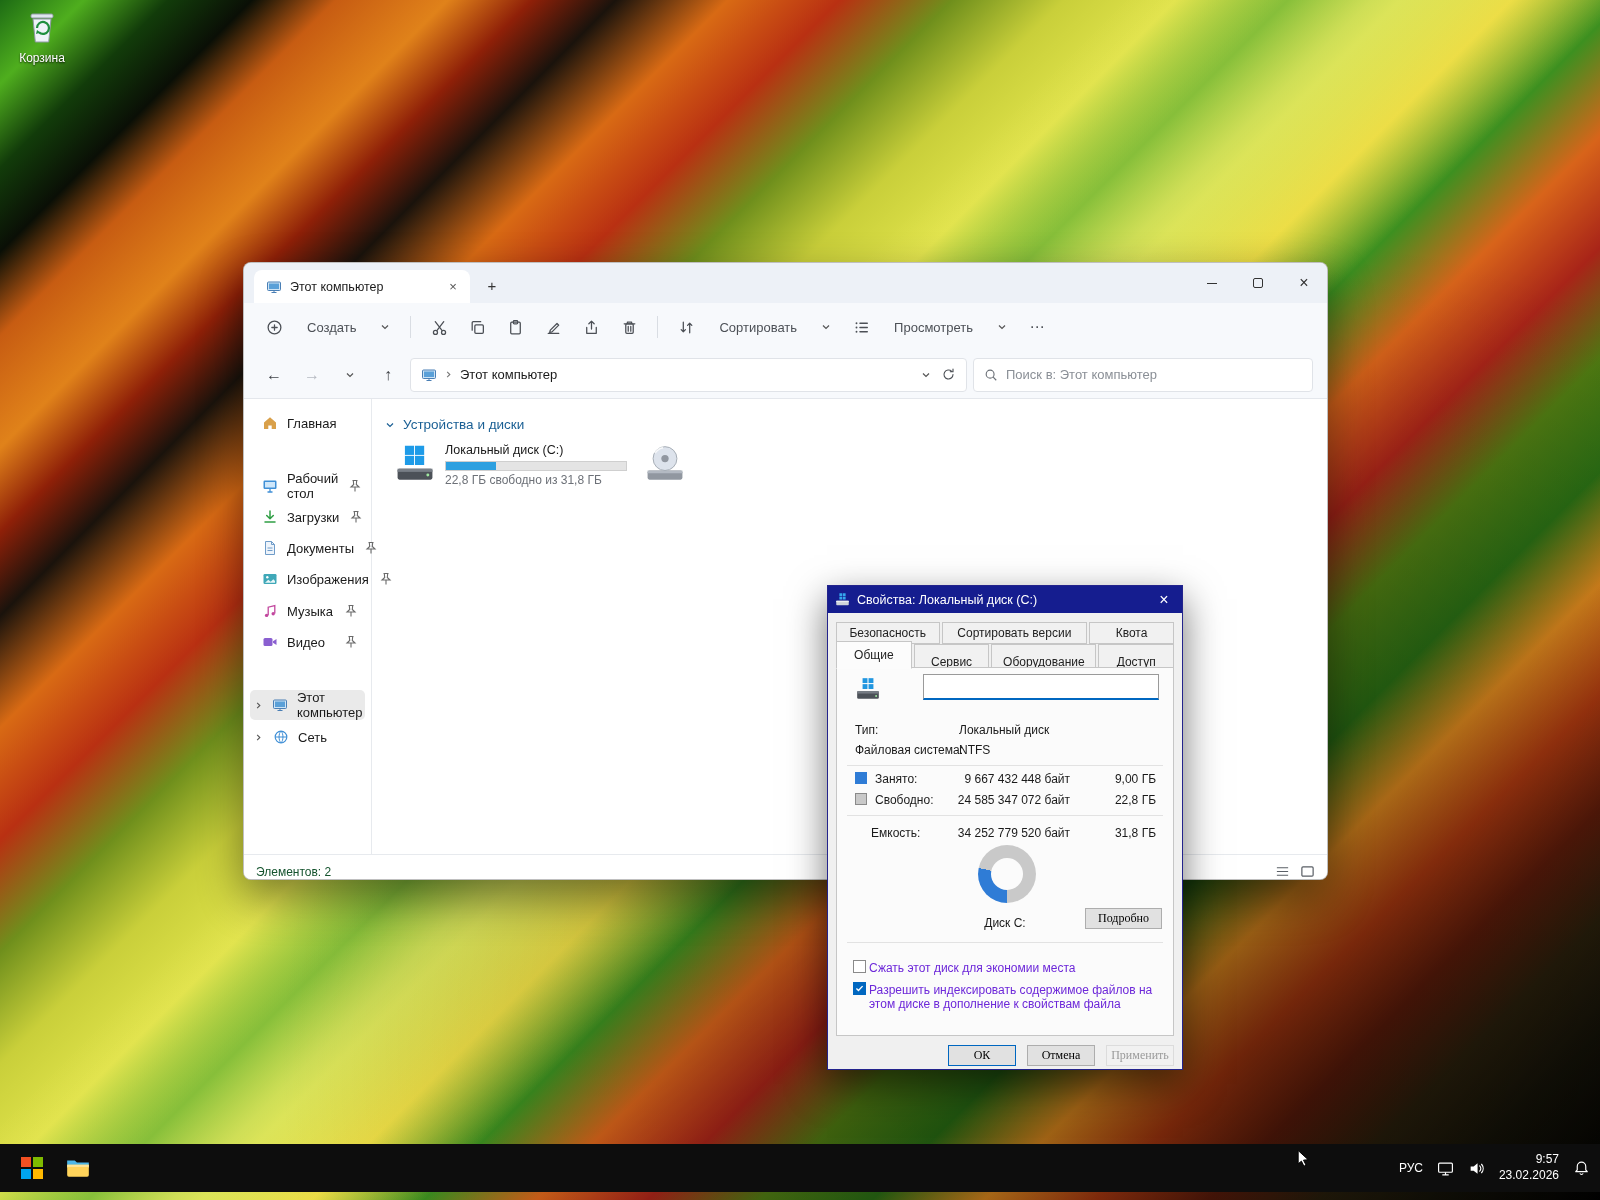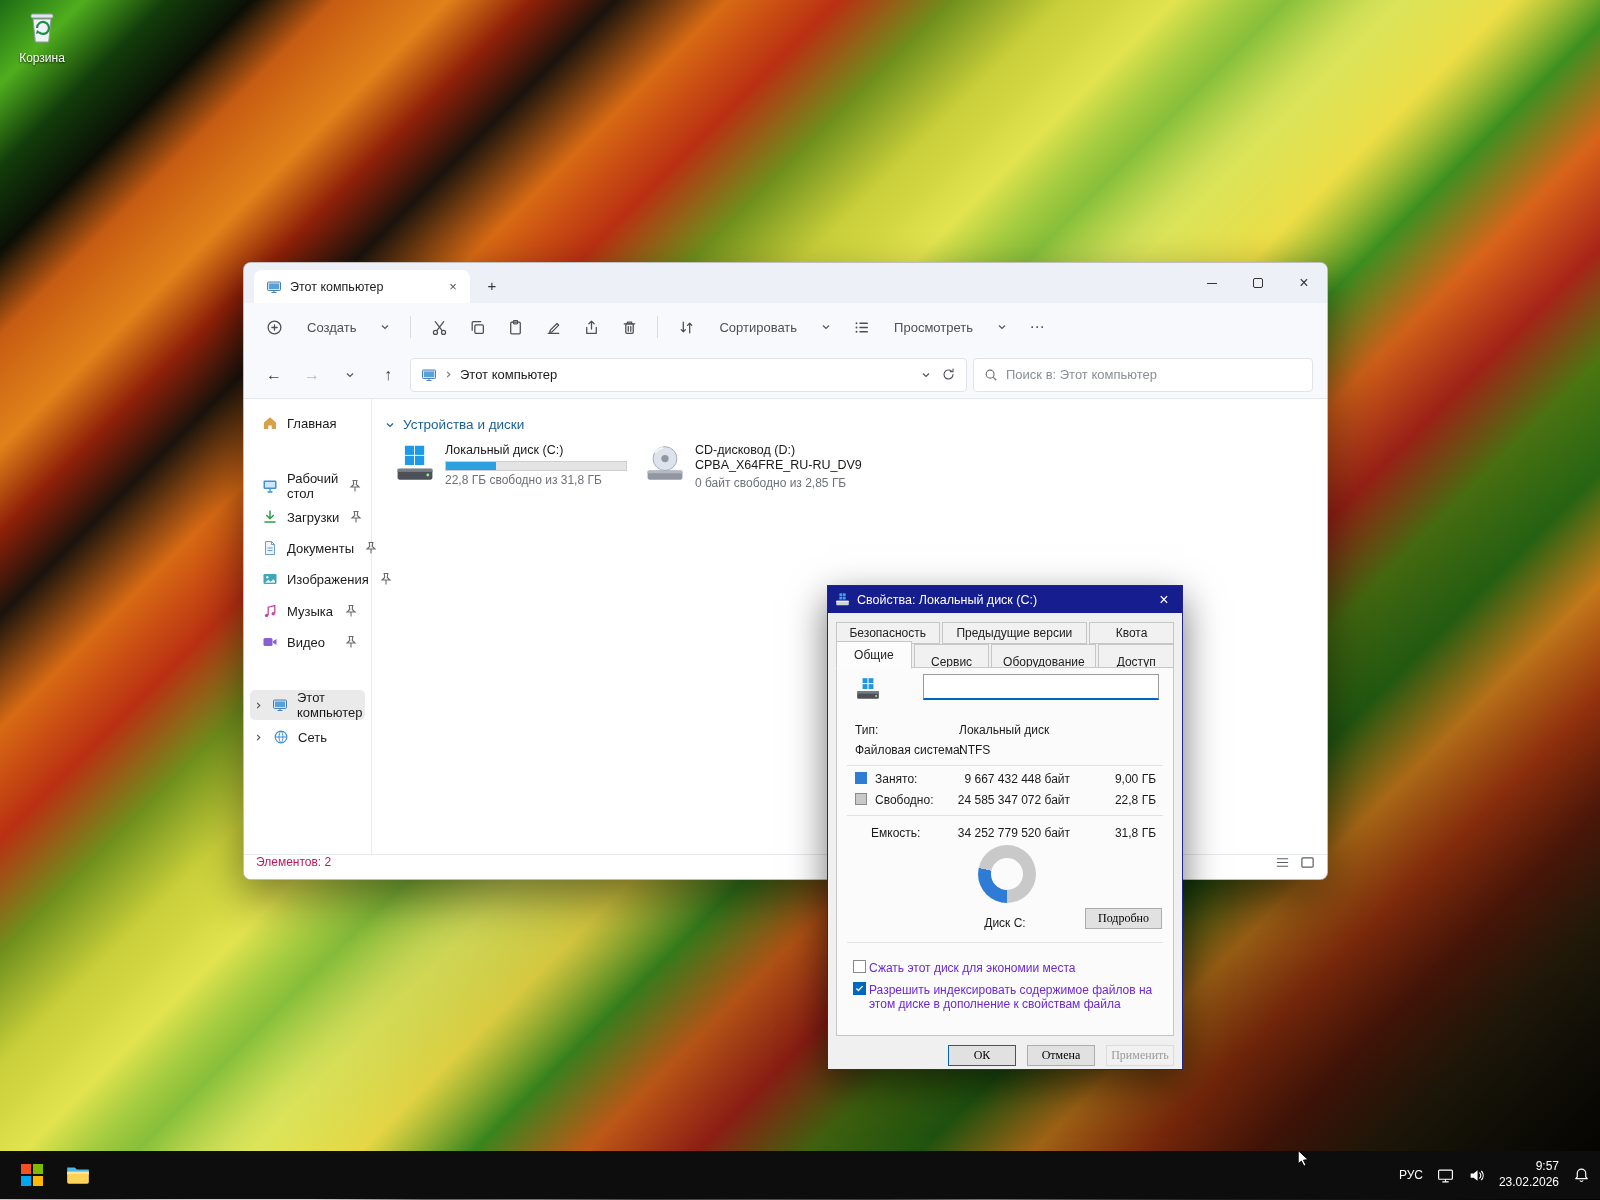--- a/index.html
+++ b/index.html
@@ -50,21 +50,21 @@
 .ic16{width:16px;height:16px;flex:0 0 16px}
 .tree-chev{margin-left:-8px;width:10px;display:flex}
 .main{position:relative;flex:1}
 .group-hd{position:absolute;left:13px;top:18px;display:flex;align-items:center;gap:8px;font-size:13.5px;color:#1a5f94}
 .tile{position:absolute;display:flex;gap:8px}
 .tile-ic{width:44px;height:44px;flex:0 0 44px}
 .tile-name{font-size:12.5px;color:#191919;line-height:1.22}
 .tile-info{font-size:12px;color:#6d7178;margin-top:2px}
 .usage-bar{width:182px;height:10px;background:#e4e4e4;border:1px solid #cfcfcf;margin:3px 0 2px}
 .usage-fill{height:100%;background:#2da0e0}
-.statusbar{position:absolute;left:0;right:0;bottom:0;height:25px;border-top:1px solid #e7eaee;display:flex;align-items:flex-start;padding:0 12px;font-size:12px;color:#be185d;background:#fff}
+.statusbar{position:absolute;left:0;right:0;bottom:0;height:25px;border-top:1px solid #e7eaee;display:flex;align-items:flex-end;padding:0 12px;font-size:12px;color:#14532d;background:#fff}
 .status-views{margin-left:auto;display:flex;gap:10px}
 
 #dlg{position:absolute;left:827px;top:585px;width:356px;height:485px;background:#f0f0f0;border:1px solid #23238c;box-shadow:0 14px 36px rgba(0,0,0,.55)}
 .dlg-title{height:27px;background:#151d8f;color:#fff;display:flex;align-items:center;gap:7px;padding-left:7px;font-size:12.5px}
 .dlg-close{margin-left:auto;width:36px;height:100%;display:flex;align-items:center;justify-content:center;font-size:16px;color:#fff}
 .tabrow{position:absolute;left:8px;right:8px;display:flex;gap:2px}
 .ptab{flex:1;border:1px solid #c6c6c6;background:#f1f1f1;display:flex;align-items:center;justify-content:center;font-size:12px;color:#222;white-space:nowrap;padding:0 4px}
 .tabrow1{top:36px;height:22px}
 .tabrow2{top:58px;height:36px}
 .ptab.active{background:#fcfcfc;border-bottom:1px solid #fcfcfc;height:28px;margin-top:-3px;z-index:3;position:relative}
@@ -79,21 +79,21 @@
 .donut::after{content:"";position:absolute;inset:13px;border-radius:50%;background:#fbfbfb}
 .btn{position:absolute;height:21px;background:#e1e1e1;border:1px solid #adadad;font-size:12px;display:flex;align-items:center;justify-content:center;font-family:Liberation Serif, serif}
 .btn.default{border-color:#0067c0}
 .btn.disabled{background:#f1f1f1;border-color:#dcdcdc;color:#9a9a9a}
 .cb{position:absolute;width:13px;height:13px;border:1px solid #8a8a8a;background:#fff}
 .cb[data-checked="true"]{background:#0067c0;border-color:#0067c0}
 .cb svg{display:none;position:absolute;inset:0}
 .cb[data-checked="true"] svg{display:block}
 .cb-label{position:absolute;left:32px;font-size:12px;line-height:1.2;color:#6d28d9}
 
-#taskbar{position:absolute;left:0;bottom:1px;width:1600px;height:48px;background:#0d0d0d;display:flex;align-items:center;color:#fff}
+#taskbar{position:absolute;left:0;bottom:8px;width:1600px;height:48px;background:#0d0d0d;display:flex;align-items:center;color:#fff}
 .tb-left{display:flex;gap:6px;padding-left:12px}
 .task-btn{width:40px;height:40px;border-radius:5px;display:flex;align-items:center;justify-content:center}
 .start-grid{display:grid;grid-template-columns:10px 10px;grid-template-rows:10px 10px;gap:2px}
 .tb-right{margin-left:auto;display:flex;align-items:center;gap:14px;padding-right:10px}
 .clock{text-align:right;font-size:12px;line-height:1.3}
 .lang{font-size:12px}
 #cursor{position:absolute;left:1294px;top:1148px;z-index:50}
 .chev svg{display:block}
 </style>
 </head>
@@ -384,25 +384,20 @@
         </div>
 
         <div class="tile" style="left:271px;top:44px;width:230px">
           <svg class="tile-ic" viewBox="0 0 48 48">
             <rect x="5" y="30" width="38" height="10" rx="2" fill="#9197a0"></rect>
               <rect x="5" y="30" width="38" height="3" fill="#b3b9c2"></rect>
             <circle cx="24" cy="17" r="13" fill="#dde3ec" stroke="#a0a7b0"></circle>
               <circle cx="24" cy="17" r="4" fill="#9197a0"></circle>
             <path d="M13 11a13 13 0 0 1 9-6" stroke="#fff" stroke-width="2" fill="none" opacity=".8"></path>
           </svg>
-          <div>
-            <div class="tile-name">CD-дисковод (D:)</div>
-            <div class="tile-name">CPBA_X64FRE_RU-RU_DV9</div>
-            <div class="tile-info">0 байт свободно из 2,85 ГБ</div>
-          </div>
         </div>
       </div>
     </div>
 
     <div class="statusbar">
       <span>Элементов: 2</span>
       <span class="status-views">
         <svg width="15" height="15" viewBox="0 0 16 16">
             <path d="M2 4h12M2 8h12M2 12h12" stroke="#5a5f66" stroke-width="1.3" fill="none"></path>
           </svg>
@@ -422,21 +417,21 @@
           <rect x="12.5" y="7.5" width="4.5" height="4.5" fill="#35a5ec"></rect>
         <rect x="2" y="14" width="20" height="7" rx="1.2" fill="#cfd4da"></rect>
           <rect x="2" y="14" width="20" height="2.2" fill="#eceff2"></rect>
       </svg>
       <span>Свойства: Локальный диск (C:)</span>
       <span class="dlg-close">×</span>
     </div>
 
     <div class="tabrow tabrow1">
       <div class="ptab" style="flex:1">Безопасность</div>
-      <div class="ptab" style="flex:1.45">Предыдущие версии</div>
+      <div class="ptab" style="flex:1.45">Сортировать версии</div>
       <div class="ptab" style="flex:.8">Квота</div>
     </div>
     <div class="tabrow tabrow2">
       <div class="ptab active" style="flex:.9">Общие</div>
       <div class="ptab" style="flex:.9">Сервис</div>
       <div class="ptab" style="flex:1.3">Оборудование</div>
       <div class="ptab" style="flex:.9">Доступ</div>
     </div>
 
     <div class="page">

